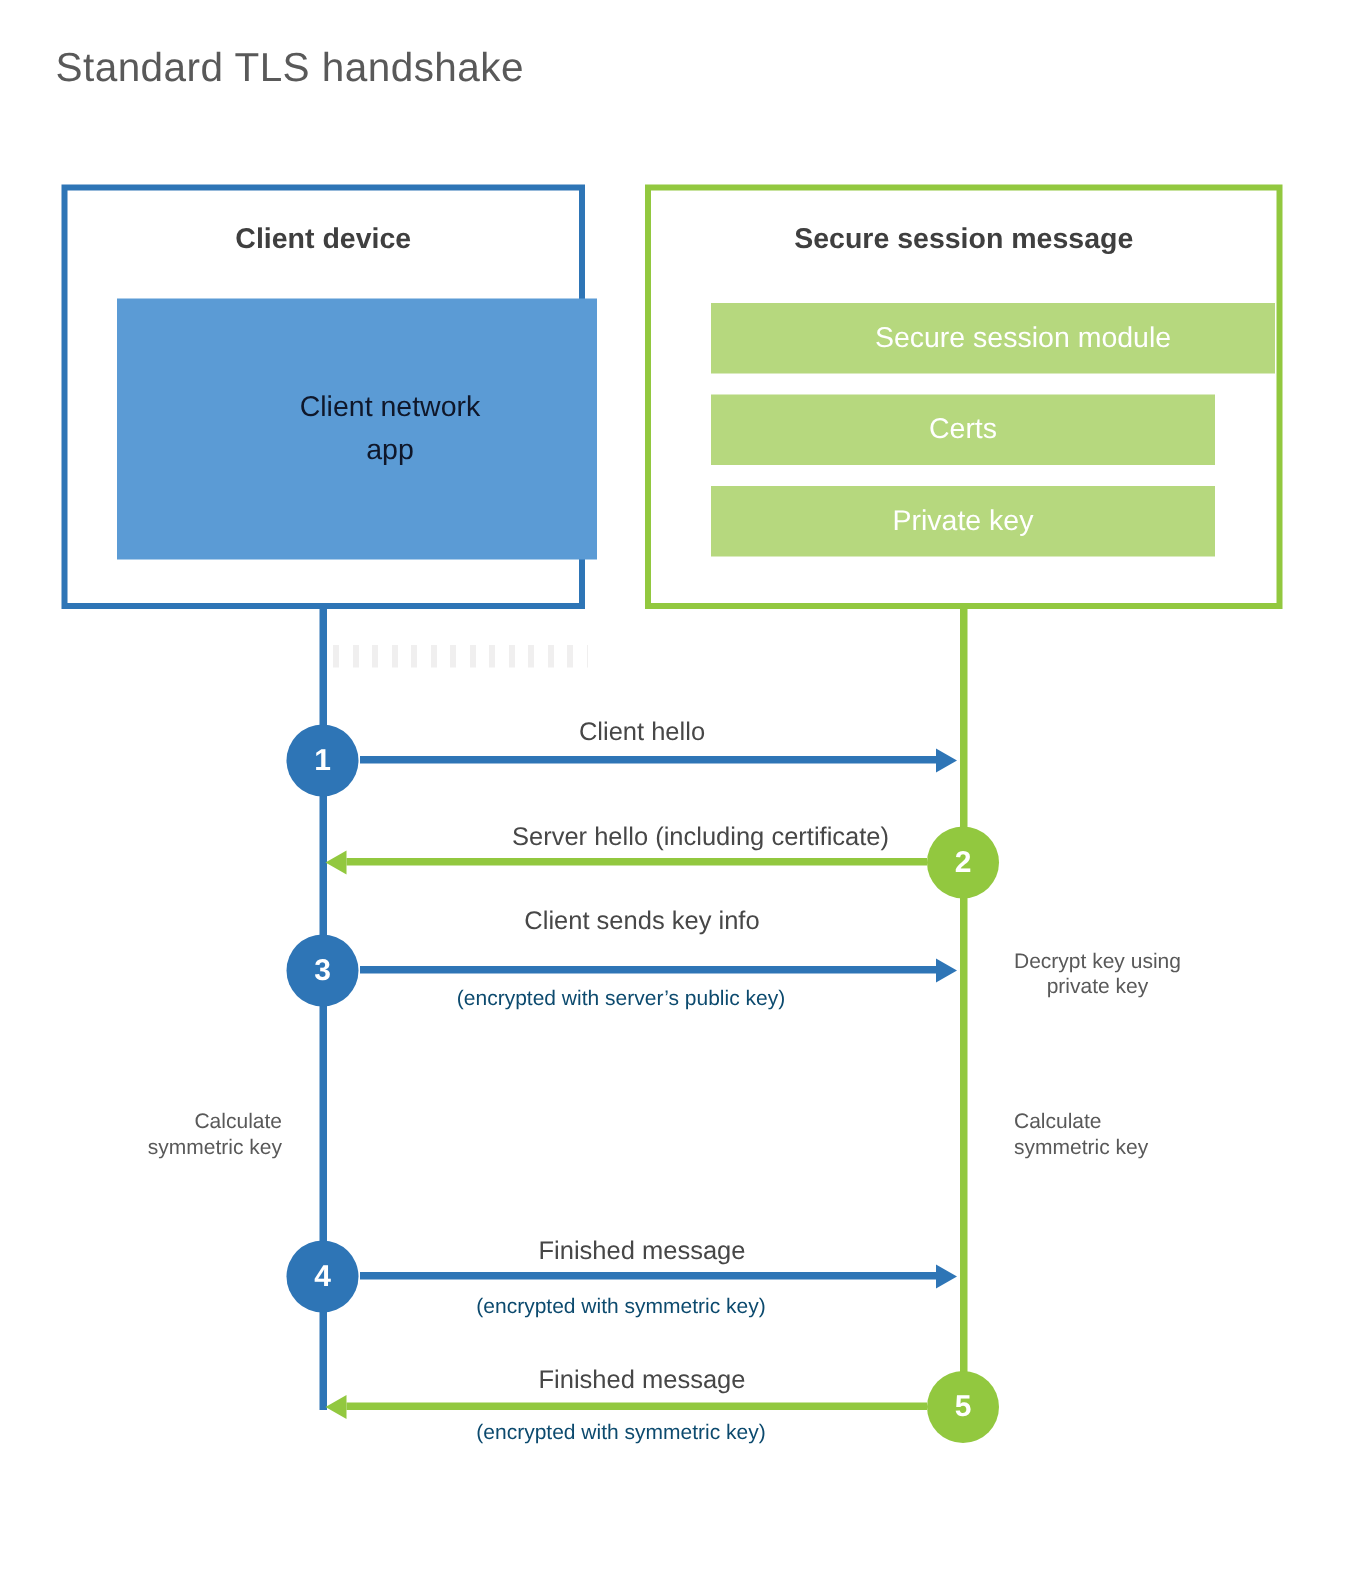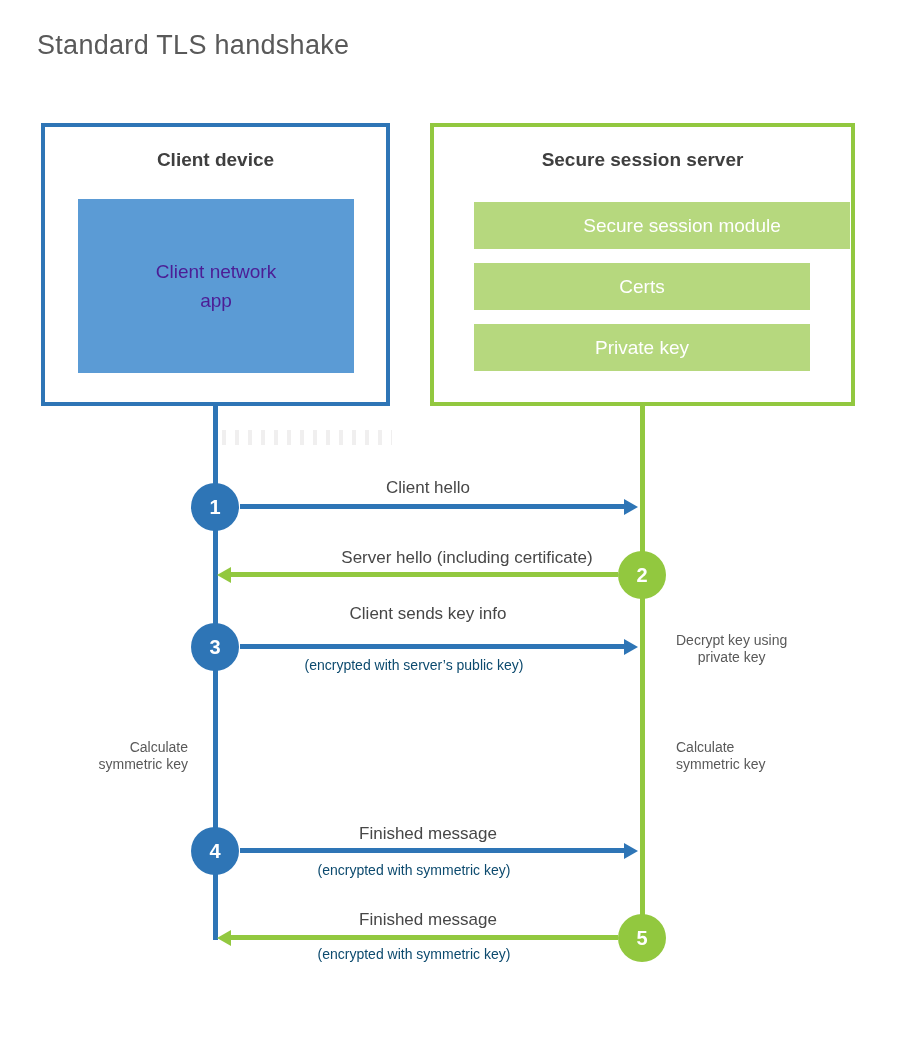--- a/index.html
+++ b/index.html
@@ -28,22 +28,23 @@
   .box.client{left:41px;width:349px;border:4px solid var(--blue);}
   .box.server{left:430px;width:425px;border:4px solid var(--green);}
   .box-title{
     margin-top:22px;text-align:center;
     font-size:19px;font-weight:700;color:var(--text-dark);
   }
   .app-rect{
     position:absolute;left:78px;top:199px;width:276px;height:174px;
     background:var(--light-blue);
     display:flex;align-items:center;justify-content:center;
-    color:#4c1d95;font-size:19px;line-height:29px;text-align:center;
+    color:#0f172a;font-size:19px;line-height:29px;text-align:center;
     white-space:pre-line;
+    padding-left:44px;
   }
   .bar{
     position:absolute;left:474px;width:336px;height:47px;
     background:var(--light-green);
     display:flex;align-items:center;justify-content:center;
     color:#ffffff;font-size:19px;
   }
   .bar.b0{top:202px;padding-left:40px;} .bar.b1{top:263px;} .bar.b2{top:324px;}
   
   .vline{position:absolute;top:406px;width:5px;}
@@ -97,21 +98,21 @@
 
   <h1 class="page-title">Standard TLS handshake</h1>
 
   <div class="box client">
     <div class="box-title">Client device</div>
   </div>
   <div class="app-rect">Client network
 app</div>
 
   <div class="box server">
-    <div class="box-title">Secure session server</div>
+    <div class="box-title">Secure session message</div>
   </div>
   <div class="bar b0">Secure session module</div>
   <div class="bar b1">Certs</div>
   <div class="bar b2">Private key</div>
 
   <div class="vline blue"></div>
   <div class="vline green"></div>
   <div class="ghost-dashes"></div>
 
   <div class="step-circle blue c1">1</div>

